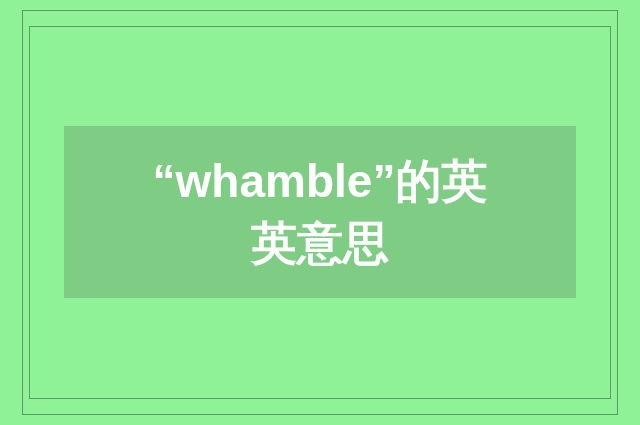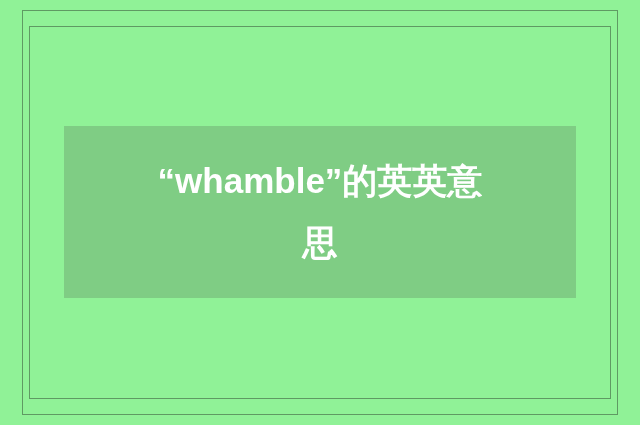--- a/index.html
+++ b/index.html
@@ -49,21 +49,21 @@
     background: rgba(120, 190, 125, 0.72);
     display: flex;
     align-items: center;
     justify-content: center;
     box-sizing: border-box;
   }
   .title-text {
     width: 340px;
     text-align: center;
     color: #ffffff;
-    font-size: 35px;
+    font-size: 46px;
     line-height: 62px;
     font-weight: bold;
     font-family: "Liberation Sans", sans-serif;
     letter-spacing: 0px;
     word-break: break-all;
   }
 </style>
 </head>
 <body>
 

